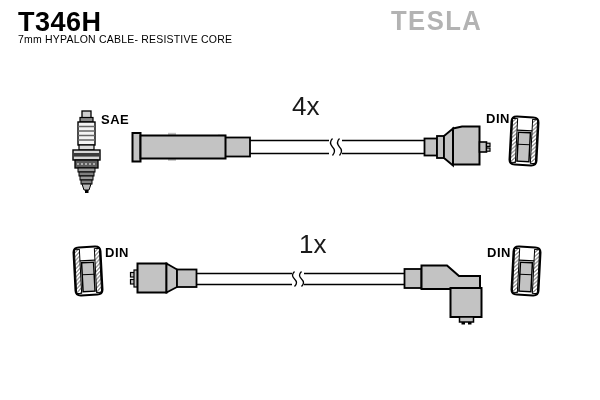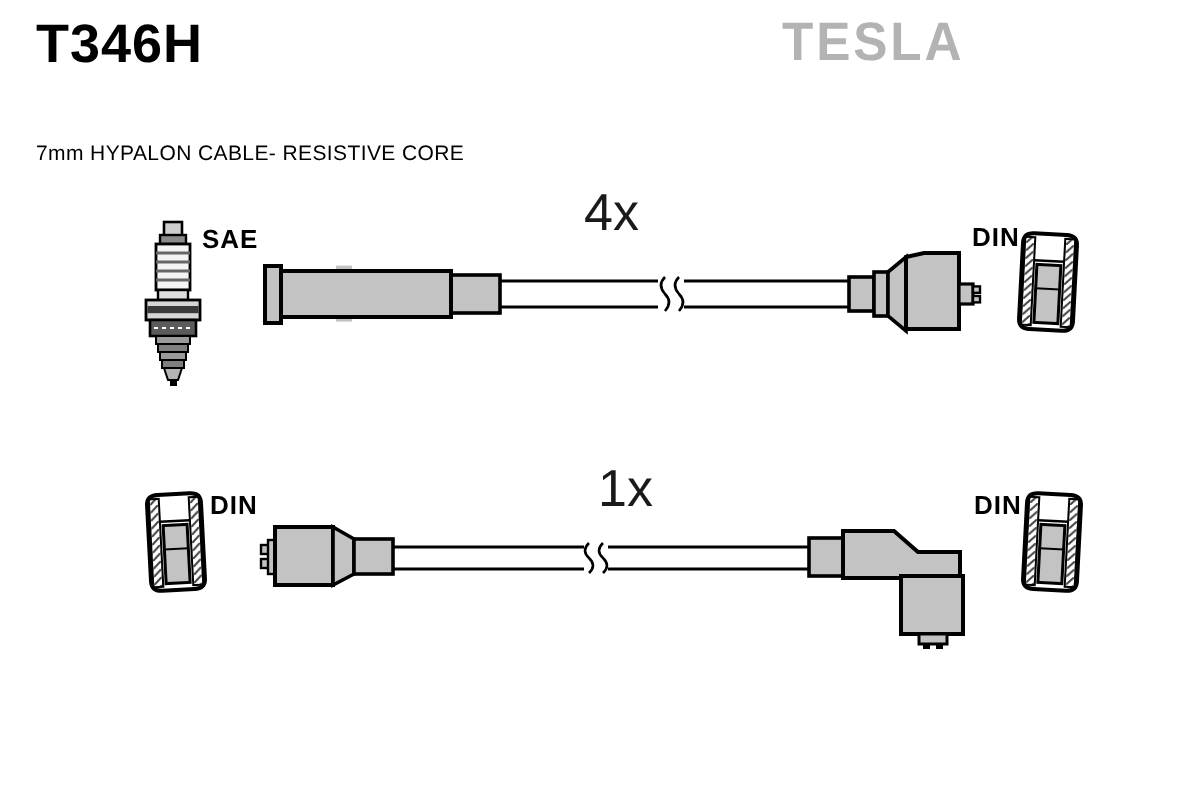--- a/index.html
+++ b/index.html
@@ -6,21 +6,21 @@
   .page{
     position:relative;width:600px;height:400px;background:#fff;
     font-family:"Liberation Sans",sans-serif;overflow:hidden;color:#000;
   }
   .part-number{
     position:absolute;left:18px;top:7px;
     font-size:27px;font-weight:bold;letter-spacing:0.5px;
   }
   .subtitle{
     position:absolute;left:18px;top:33px;
-    font-size:10.5px;font-weight:500;letter-spacing:0.2px;margin-top:38px;
+    font-size:10.5px;font-weight:500;letter-spacing:0.2px;
   }
   .brand-logo{
     position:absolute;left:391px;top:6px;
     font-size:27px;font-weight:800;letter-spacing:1.5px;
     color:#b3b3b3;transform:scaleX(0.95);transform-origin:left top;
   }
   .qty{
     position:absolute;font-size:26px;font-weight:400;color:#1a1a1a;
   }
   .qty-row1{left:292px;top:91px;}

